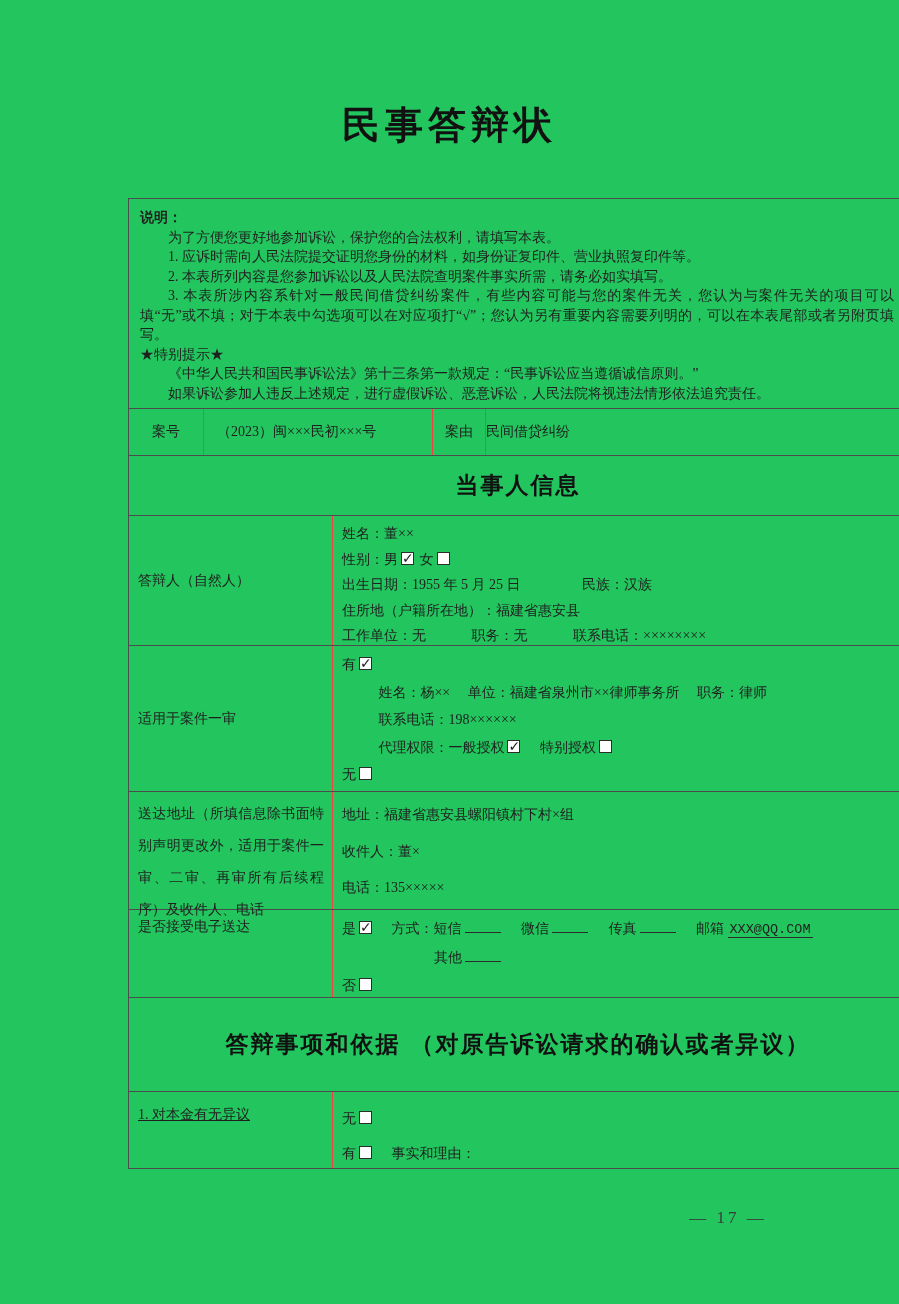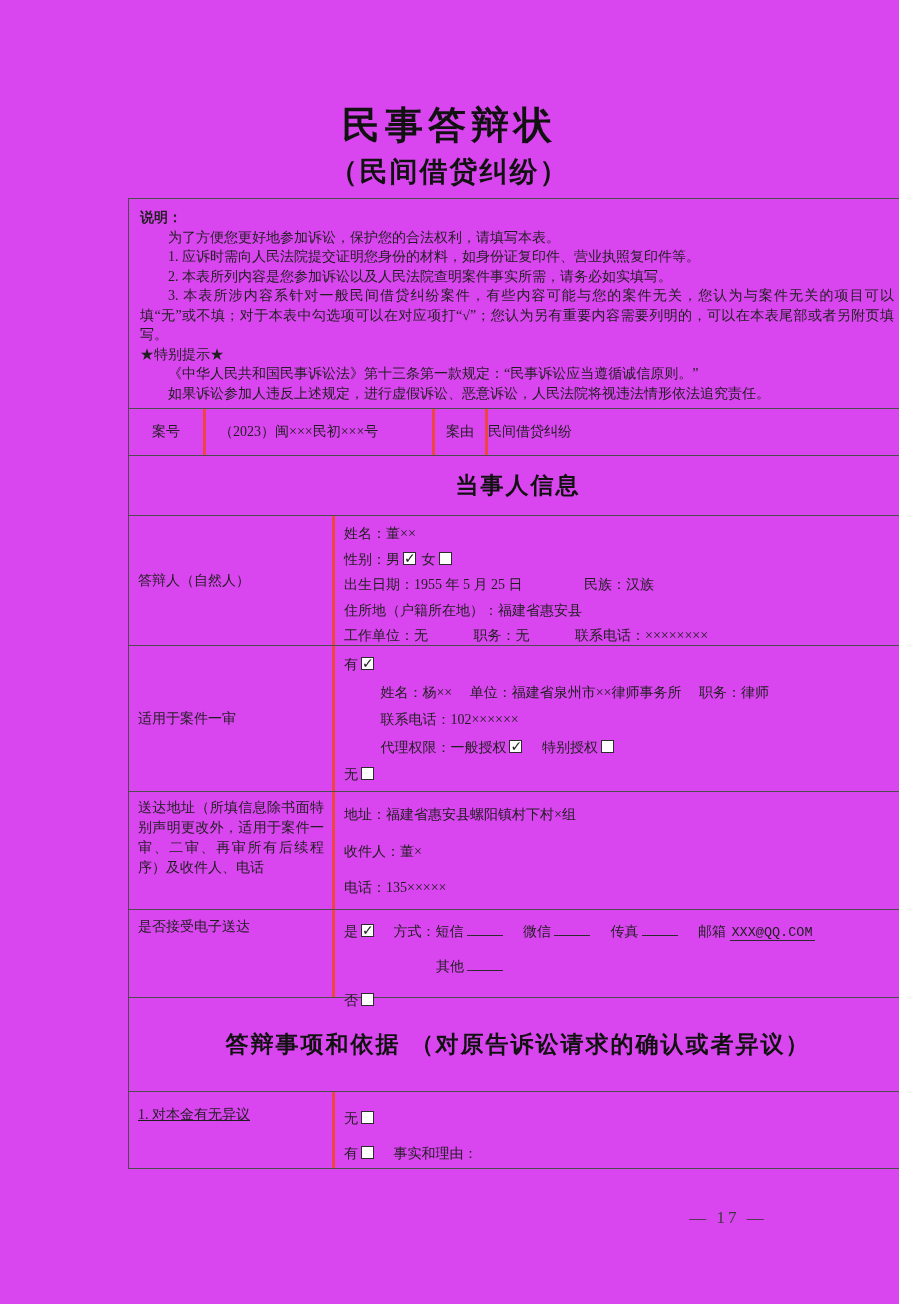--- a/index.html
+++ b/index.html
@@ -1,40 +1,40 @@
 <!DOCTYPE html>
 <html><head>
 <meta charset="utf-8">
 <style>
   * { margin:0; padding:0; box-sizing:border-box; }
   html,body { background:#ffffff; }
   .page {
     position:relative; width:899px; height:1304px; margin:0 auto;
-    background:#d946ef; color:#222;
+    background:#22c55e; color:#222;
     font-family:"Liberation Serif","DejaVu Serif",serif;
     overflow:hidden;
   }
   .doc-title {
     position:absolute; top:100px; left:0; width:100%;
     text-align:center; font-size:38px; font-weight:bold; letter-spacing:5px;
     color:#111;
   }
   .doc-subtitle {
     position:absolute; top:153px; left:0; width:100%;
     text-align:center; font-size:28px; font-weight:bold; letter-spacing:2px;
     color:#111;
   }
   .form {
     position:absolute; left:128px; top:198px; width:780px;
     border:1px solid #4c4c4c; font-size:14px; color:#1f1f1f;
   }
   .row { display:flex; border-top:1px solid #4c4c4c; align-items:stretch; }
   .row:first-child { border-top:none; }
   .cell { min-width:0; }
-  .cell + .cell { border-left:3px solid #ef4444; }
+  .cell + .cell { border-left:1px solid #ef4444; }
 
   
   .instr { width:100%; padding:9px 13px 5px 11px; line-height:19.5px; text-align:justify; }
   .instr p { text-indent:2em; }
   .instr .noindent { text-indent:0; font-weight:bold; }
   .instr .plain { text-indent:0; }
 
   
   .case-row { height:47px; }
   .case-row .cell { display:flex; align-items:center; }
@@ -60,26 +60,26 @@
   .vcenter { display:flex; align-items:center; }
 
   .resp-row { height:130px; }
   .resp-row .value-col .line { line-height:25.5px; white-space:nowrap; }
 
   .agent-row { height:146px; }
   .agent-row .value-col .line { line-height:27.5px; white-space:nowrap; }
   .ind { padding-left:2.6em; }
 
   .service-row { height:118px; }
-  .service-row .label-col { line-height:20px; text-align:justify; }
+  .service-row .label-col { line-height:32px; text-align:justify; }
   .service-row .value-col .line { line-height:36.5px; white-space:nowrap; }
 
   .eservice-row { height:88px; }
   .eservice-row .label-col { line-height:22px; }
-  .eservice-row .value-col .line { line-height:34px; white-space:nowrap; }
+  .eservice-row .value-col .line { line-height:28px; white-space:nowrap; }
 
   .item-row { height:77px; }
   .item-row .label-col { line-height:22px; padding-top:12px;text-decoration:underline; }
   .item-row .value-col { padding-top:9px; }
   .item-row .value-col .line { line-height:35px; white-space:nowrap; }
 
   
   .cb {
     display:inline-block; width:13px; height:13px;
     border:1px solid #2c2c2c; position:relative;
@@ -109,21 +109,20 @@
     position:absolute; top:1208px; left:648px; width:160px;
     text-align:center; font-size:17px; color:#3a3a3a; letter-spacing:3px;
   }
 </style>
 </head>
 <body>
 
 <div class="page">
 
   <div class="doc-title">民事答辩状</div>
-  <div class="doc-subtitle">（民间借贷纠纷）</div>
 
   <div class="form">
 
     <div class="row">
       <div class="cell instr">
         <p class="noindent">说明：</p>
         <p>为了方便您更好地参加诉讼，保护您的合法权利，请填写本表。</p>
         <p>1. 应诉时需向人民法院提交证明您身份的材料，如身份证复印件、营业执照复印件等。</p>
         <p>2. 本表所列内容是您参加诉讼以及人民法院查明案件事实所需，请务必如实填写。</p>
         <p>3. 本表所涉内容系针对一般民间借贷纠纷案件，有些内容可能与您的案件无关，您认为与案件无关的项目可以填“无”或不填；对于本表中勾选项可以在对应项打“√”；您认为另有重要内容需要列明的，可以在本表尾部或者另附页填写。</p>
@@ -174,21 +173,21 @@
       <div class="cell value-col">
         <div class="line">
           <span>有</span><span class="cb checked"></span>
         </div>
         <div class="line ind">
           <span>姓名：</span><span>杨××</span>
           <span class="gap-s">单位：</span><span>福建省泉州市××律师事务所</span>
           <span class="gap-s">职务：</span><span>律师</span>
         </div>
         <div class="line ind">
-          <span>联系电话：</span><span>102××××××</span>
+          <span>联系电话：</span><span>198××××××</span>
         </div>
         <div class="line ind">
           <span>代理权限：</span><span>一般授权</span><span class="cb checked"></span>
           <span class="gap-s">特别授权</span><span class="cb"></span>
         </div>
         <div class="line">
           <span>无</span><span class="cb"></span>
         </div>
       </div>
     </div>

